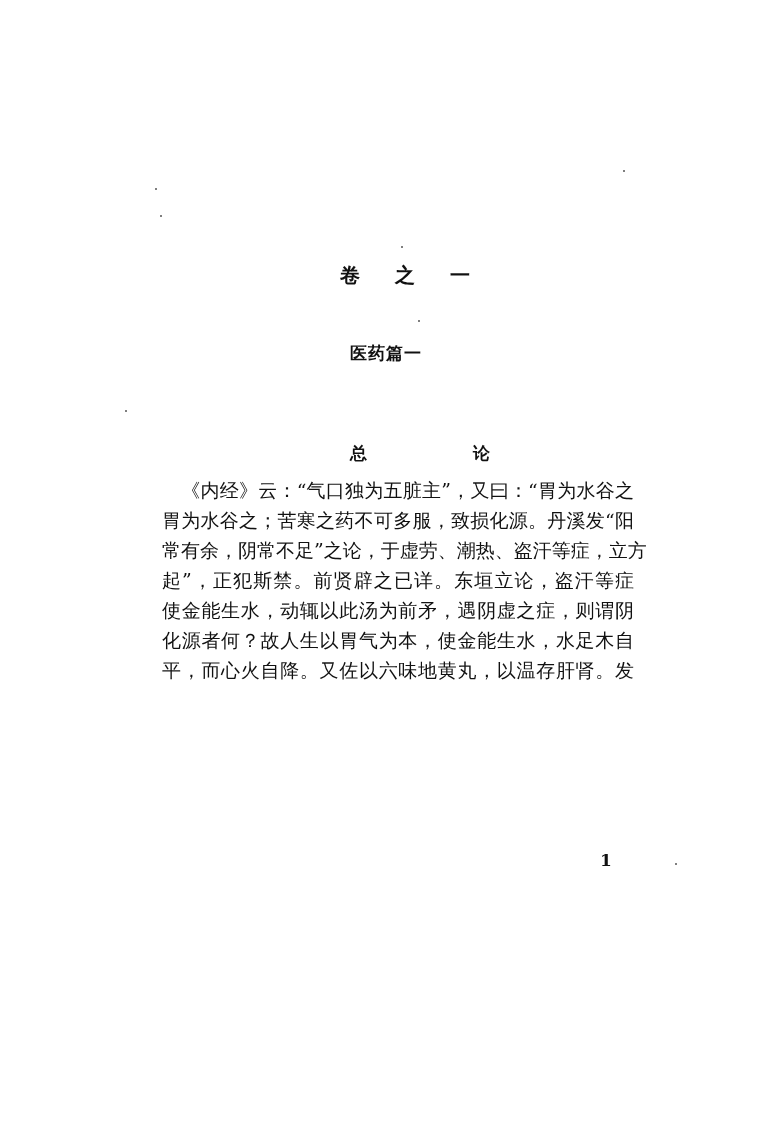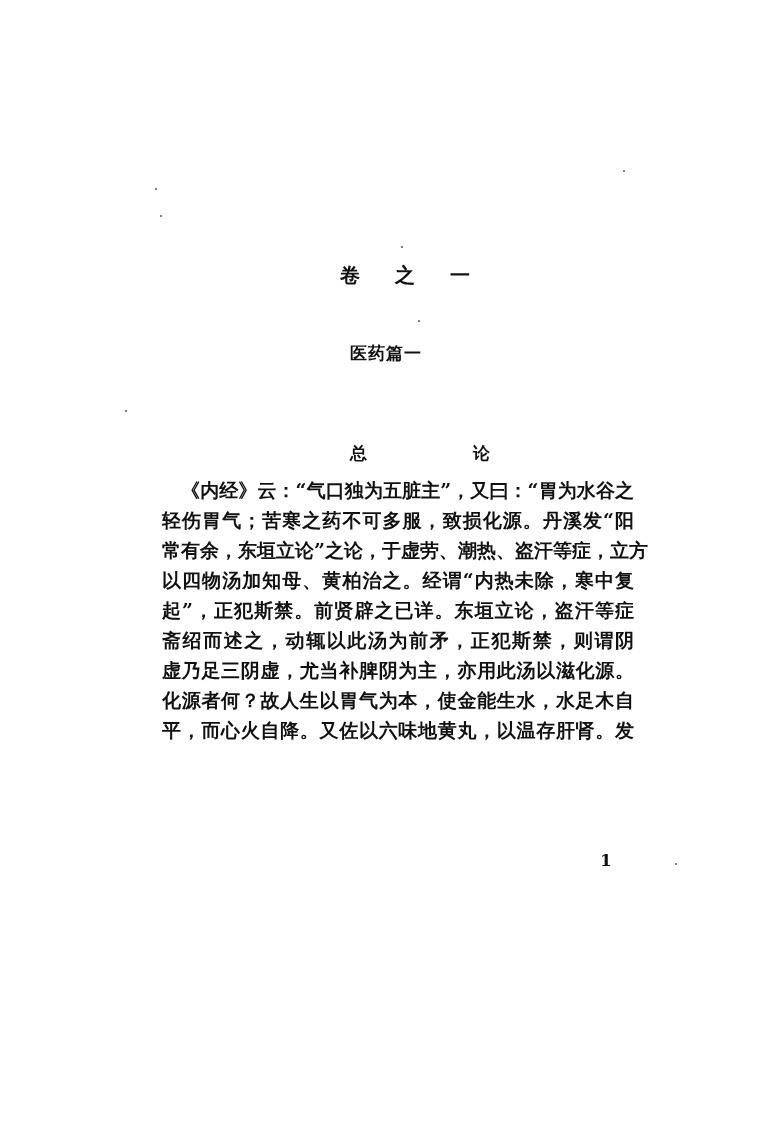--- a/index.html
+++ b/index.html
@@ -4,42 +4,40 @@
 <style>
   html, body { margin: 0; padding: 0; background: #ffffff; }
   body { width: 774px; height: 1122px; position: relative; overflow: hidden;
          font-family: "DejaVu Serif", "Liberation Serif", serif; color: #111; }
   .abs { position: absolute; }
   .vol-title { left: 340px; top: 262px; width: 118px; font-size: 20px; font-weight: bold;
                letter-spacing: 14px; white-space: nowrap; }
   .sec-title { left: 350px; top: 342px; font-size: 17px; font-weight: bold; white-space: nowrap; letter-spacing: 1px; }
   .sub-title { left: 350px; top: 414px; font-size: 17px; font-weight: bold; white-space: nowrap; letter-spacing: 50px; margin-top: 28px; }
   .body-text { left: 162px; top: 475px; width: 472px; }
-  .line { height: 30px; line-height: 30px; font-size: 19px; font-weight: bold; white-space: nowrap;
+  .line { height: 30px; line-height: 30px; font-size: 19px; font-weight: normal; white-space: nowrap;
           text-align: justify; text-align-last: justify; overflow: visible; }
   .line.first { text-indent: 0; }
   .page-num { left: 600px; top: 850px; font-size: 17px; font-weight: bold; }
   .speck { width: 2px; height: 2px; background: #555; border-radius: 1px; }
 </style>
 </head>
 <body>
 
 <div>
   <div class="abs vol-title">卷 之 一</div>
   <div class="abs sec-title">医药篇一</div>
   <div class="abs sub-title">总 论</div>
 
   <div class="abs body-text">
     <div class="line first">　《内经》云：“气口独为五脏主”，又曰：“胃为水谷之</div>
-    <div class="line">轻伤胃气；苦寒之药不可多服，致损化源。丹溪发“阳</div>
-    <div class="line">常有余，东垣立论”之论，于虚劳、潮热、盗汗等症，立方</div>
-    <div class="line">以四物汤加知母、黄柏治之。经谓“内热未除，寒中复</div>
+    <div class="line">胃为水谷之；苦寒之药不可多服，致损化源。丹溪发“阳</div>
+    <div class="line">常有余，阴常不足”之论，于虚劳、潮热、盗汗等症，立方</div>
     <div class="line">起”，正犯斯禁。前贤辟之已详。东垣立论，盗汗等症</div>
-    <div class="line">斋绍而述之，动辄以此汤为前矛，正犯斯禁，则谓阴</div>
-    <div class="line">虚乃足三阴虚，尤当补脾阴为主，亦用此汤以滋化源。</div>
+    <div class="line">使金能生水，动辄以此汤为前矛，遇阴虚之症，则谓阴</div>
     <div class="line">化源者何？故人生以胃气为本，使金能生水，水足木自</div>
     <div class="line">平，而心火自降。又佐以六味地黄丸，以温存肝肾。发</div>
   </div>
 
   <div class="abs page-num">1</div>
 
   <div class="abs speck" style="left:623px;top:170px"></div>
   <div class="abs speck" style="left:155px;top:188px"></div>
   <div class="abs speck" style="left:160px;top:215px"></div>
   <div class="abs speck" style="left:401px;top:246px"></div>

